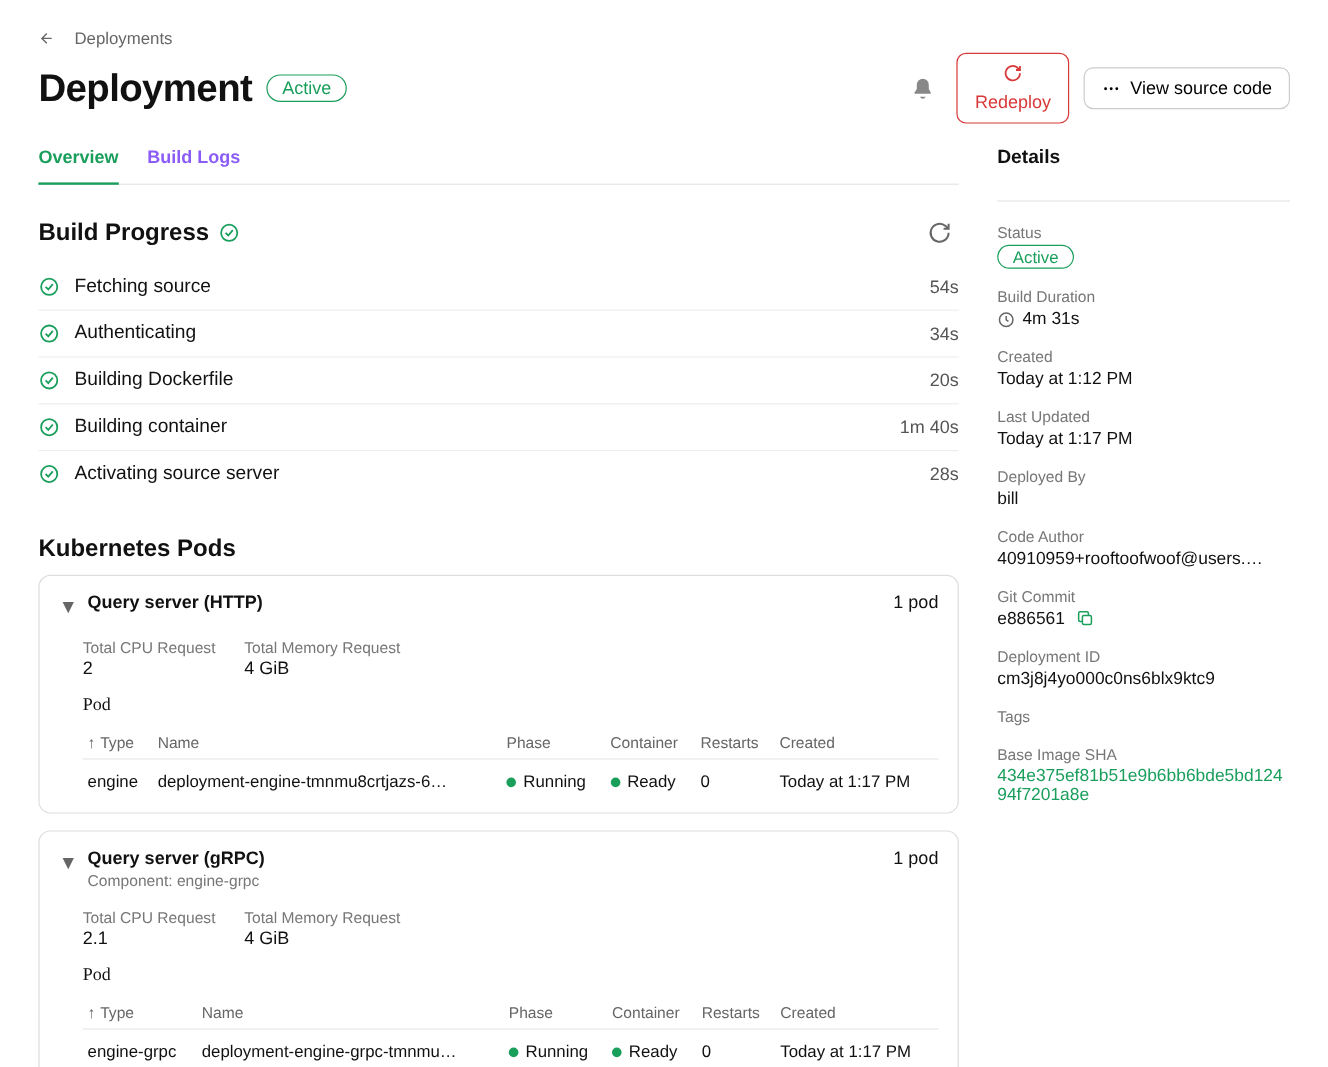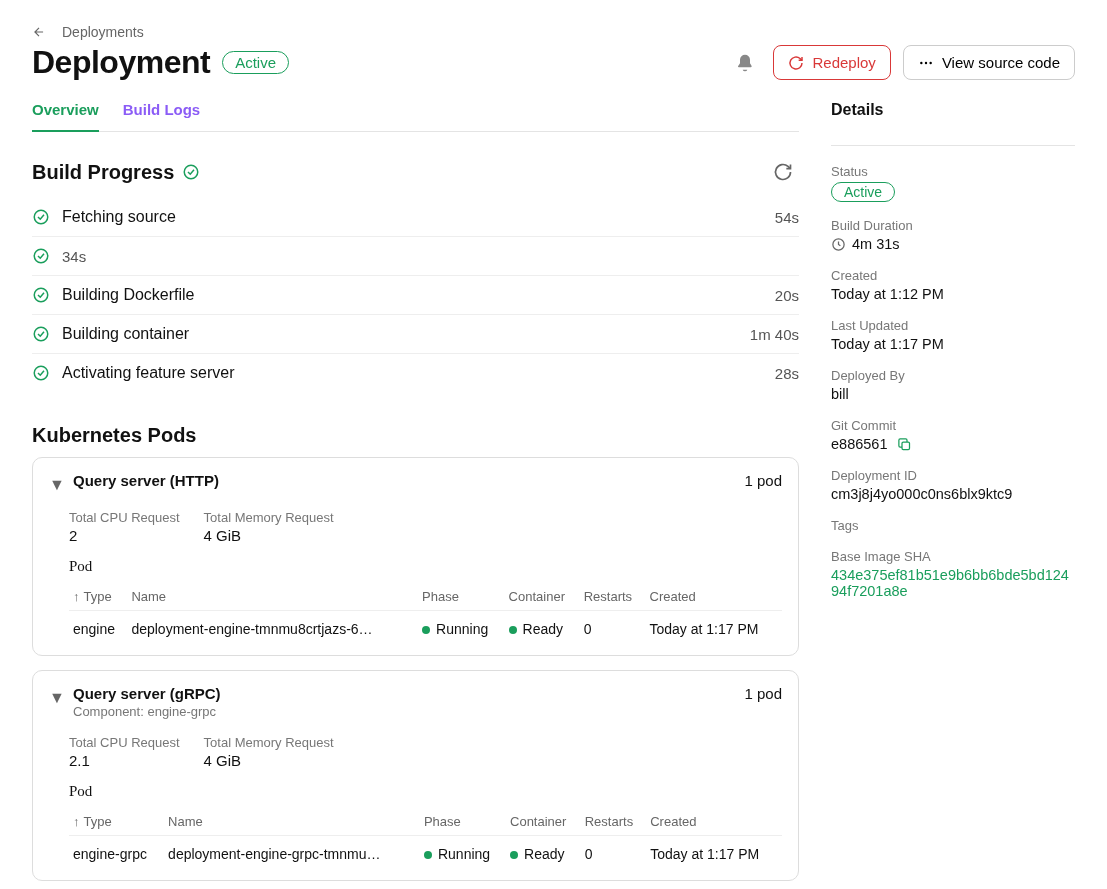--- a/index.html
+++ b/index.html
@@ -48,21 +48,21 @@
     background: #fff;
     border-radius: 8px;
     padding: 8px 14px;
     font-size: 15px;
     font-weight: 500;
     cursor: pointer;
     display: flex;
     align-items: center;
     gap: 8px;
   }
-  .btn-danger { border-color: #d93838; color: #d93838; }
+  .btn-danger { border-color: #d93838; color: #d93838; flex-direction: column; }
   .btn-danger svg { color: #d93838; }
   
   .columns { display: flex; gap: 32px; align-items: flex-start; }
   .main-col { flex: 1; min-width: 0; }
   .side-col { width: 244px; flex-shrink: 0; }
   
   .tabs { display: flex; gap: 24px; border-bottom: 1px solid #e4e4e4; margin-bottom: 24px; }
   .tab {
     padding: 0 0 12px 0;
     font-size: 15px;
@@ -130,21 +130,21 @@
   .detail-label { color: #777; font-size: 13px; margin-bottom: 3px; }
   .detail-value { font-size: 14.5px; word-break: break-all; }
   .detail-value.small-pill {
     display: inline-block;
     border: 1.5px solid #1a9e5c; color: #1a9e5c;
     border-radius: 999px; padding: 1px 12px; font-size: 14px; font-weight:500;
   }
   .detail-value.link { color: #1a9e5c; cursor: pointer; }
   .duration-wrap { display: flex; align-items: center; gap: 6px; }
   .clock-icon { width: 15px; height: 15px; color: #666; }
-  .commit-row { display: flex; align-items: center; gap: 10px; }
+  .commit-row { display: flex; gap: 10px; }
   .copy-icon { width: 15px; height: 15px; color: #1a9e5c; cursor: pointer; }
   
   svg { display: inline-block; vertical-align: middle; }
 </style>
 </head>
 <body>
 
 <div class="breadcrumb">
   <svg viewBox="0 0 24 24" fill="none" stroke="currentColor" stroke-width="2">
       <path d="M19 12H5m7-7-7 7 7 7"></path>
@@ -212,20 +212,21 @@
             <path d="m8 12 3 3 5-6"></path>
           </svg>
     <span class="step-name">Fetching source</span>
     <span class="step-time">54s</span>
         </div>
         <div class="progress-row">
     <svg class="check-circle" viewBox="0 0 24 24" fill="none" stroke="currentColor" stroke-width="2">
             <circle cx="12" cy="12" r="9"></circle>
             <path d="m8 12 3 3 5-6"></path>
           </svg>
+    <span class="step-name">Authenticating</span>
     <span class="step-time">34s</span>
         </div>
         <div class="progress-row">
     <svg class="check-circle" viewBox="0 0 24 24" fill="none" stroke="currentColor" stroke-width="2">
             <circle cx="12" cy="12" r="9"></circle>
             <path d="m8 12 3 3 5-6"></path>
           </svg>
     <span class="step-name">Building Dockerfile</span>
     <span class="step-time">20s</span>
         </div>
@@ -235,21 +236,21 @@
             <path d="m8 12 3 3 5-6"></path>
           </svg>
     <span class="step-name">Building container</span>
     <span class="step-time">1m 40s</span>
         </div>
         <div class="progress-row">
     <svg class="check-circle" viewBox="0 0 24 24" fill="none" stroke="currentColor" stroke-width="2">
             <circle cx="12" cy="12" r="9"></circle>
             <path d="m8 12 3 3 5-6"></path>
           </svg>
-    <span class="step-name">Activating feature server</span>
+    <span class="step-name">Activating source server</span>
     <span class="step-time">28s</span>
         </div>
       </div>
 
     <div class="pods-section">
       <div class="section-head">
         <div class="section-title">Kubernetes Pods</div>
       </div>
       <div id="pod-groups">
           <div class="pod-card">
@@ -373,20 +374,24 @@
     <div class="detail-item">
       <div class="detail-label">Last Updated</div>
       <div class="detail-value">Today at 1:17 PM</div>
     </div>
 
     <div class="detail-item">
       <div class="detail-label">Deployed By</div>
       <div class="detail-value">bill</div>
     </div>
 
+    <div class="detail-item">
+      <div class="detail-label">Code Author</div>
+      <div class="detail-value">40910959+rooftoofwoof@users.…</div>
+    </div>
 
     <div class="detail-item">
       <div class="detail-label">Git Commit</div>
       <div class="detail-value commit-row">
         <span>e886561</span>
         <svg class="copy-icon" viewBox="0 0 24 24" fill="none" stroke="currentColor" stroke-width="2">
             <rect x="8" y="8" width="12" height="12" rx="2"></rect>
             <path d="M16 8V5a2 2 0 0 0-2-2H5a2 2 0 0 0-2 2v9a2 2 0 0 0 2 2h3"></path>
           </svg>
       </div>

